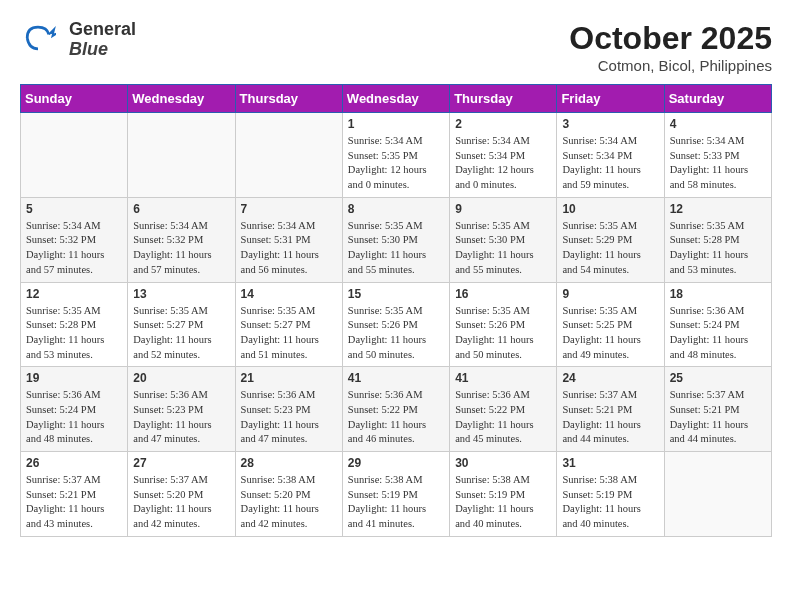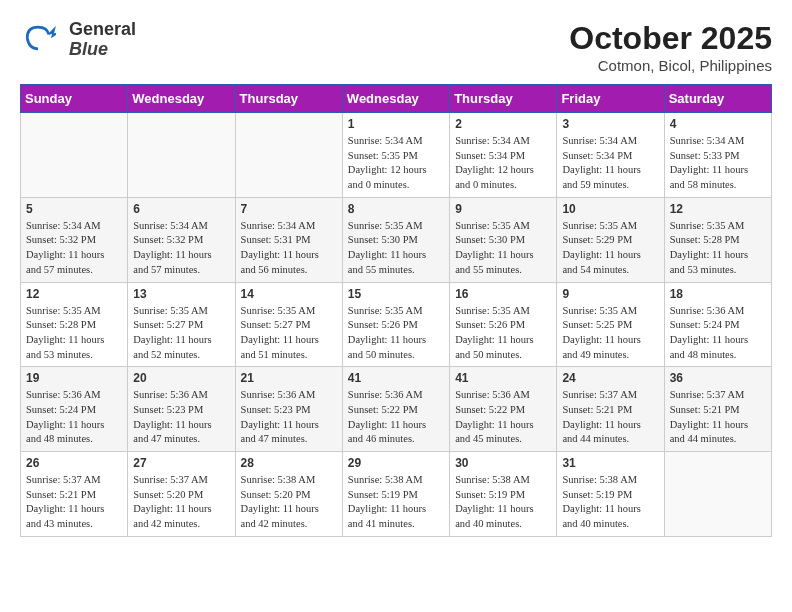--- a/index.html
+++ b/index.html
@@ -295,21 +295,21 @@
 and 45 minutes.</div>
         </td>
         <td>
           <span class="day-num">24</span>
           <div class="day-info" style="white-space: pre-line;">Sunrise: 5:37 AM
 Sunset: 5:21 PM
 Daylight: 11 hours
 and 44 minutes.</div>
         </td>
         <td>
-          <span class="day-num">36</span>
+          <span class="day-num">25</span>
           <div class="day-info" style="white-space: pre-line;">Sunrise: 5:37 AM
 Sunset: 5:21 PM
 Daylight: 11 hours
 and 44 minutes.</div>
         </td>
       </tr>
       <tr>
         <td>
           <span class="day-num">26</span>
           <div class="day-info" style="white-space: pre-line;">Sunrise: 5:37 AM

